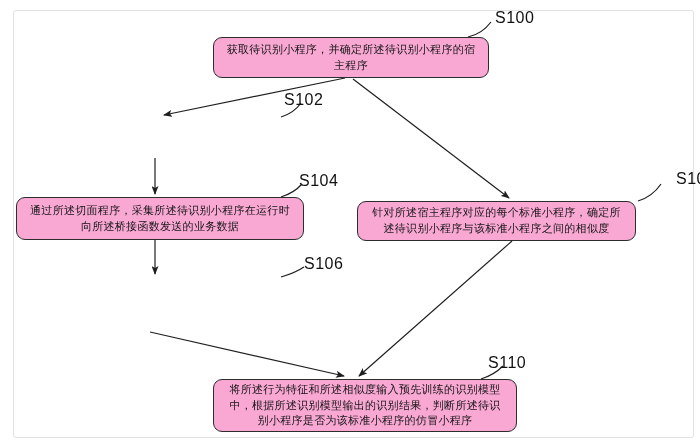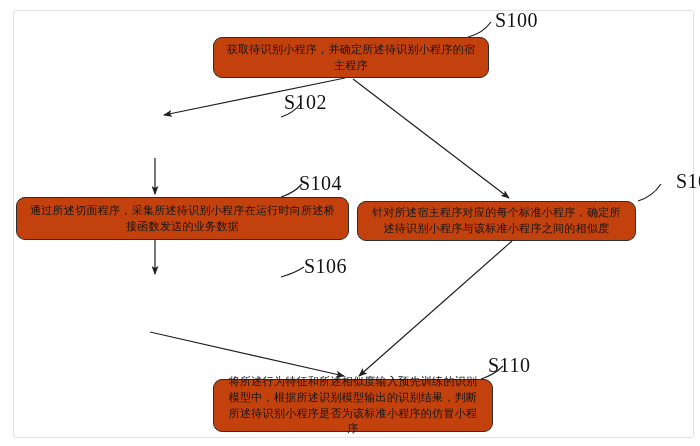--- a/index.html
+++ b/index.html
@@ -22,45 +22,45 @@
   .connector-svg {
     position: absolute;
     left: 0; top: 0;
     width: 700px; height: 446px;
   }
   .flow-box {
     position: absolute;
     box-sizing: border-box;
     border: 1.4px solid #2d2d2d;
     border-radius: 9px;
-    background: #c2410c;
+    background: #f9a8d4;
     display: flex;
     align-items: center;
     justify-content: center;
     text-align: center;
     padding: 2px 10px;
     font-size: 11px;
     line-height: 1.42;
     color: #151515;
     letter-spacing: 0.3px;
   }
   .step-label {
     position: absolute;
-    font-family: Liberation Serif, serif;
-    font-size: 20px;
+    font-family: Liberation Sans, sans-serif;
+    font-size: 16px;
     color: #111111;
     letter-spacing: 0.5px;
     white-space: nowrap;
   }
   .b-s100 { left: 213px; top: 37px;  width: 276px; height: 41px; }
   .b-s102 { left: 16px;  top: 117px; width: 279px; height: 41px; }
-  .b-s104 { left: 16px;  top: 197px; width: 333px; height: 43px; }
+  .b-s104 { left: 16px;  top: 197px; width: 288px; height: 43px; }
   .b-s106 { left: 16px;  top: 277px; width: 279px; height: 55px; }
   .b-s108 { left: 357px; top: 201px; width: 279px; height: 40px; }
-  .b-s110 { left: 213px; top: 379px; width: 280px; height: 53px; text-align: center; }
+  .b-s110 { left: 213px; top: 379px; width: 304px; height: 53px; text-align: center; }
   .l-s100 { left: 495px; top: 9px; }
   .l-s102 { left: 284px; top: 91px; }
   .l-s104 { left: 299px; top: 172px; }
   .l-s106 { left: 304px; top: 255px; }
   .l-s108 { left: 676px; top: 170px; }
   .l-s110 { left: 488px; top: 354px; }
 </style>
 </head>
 <body>
 

